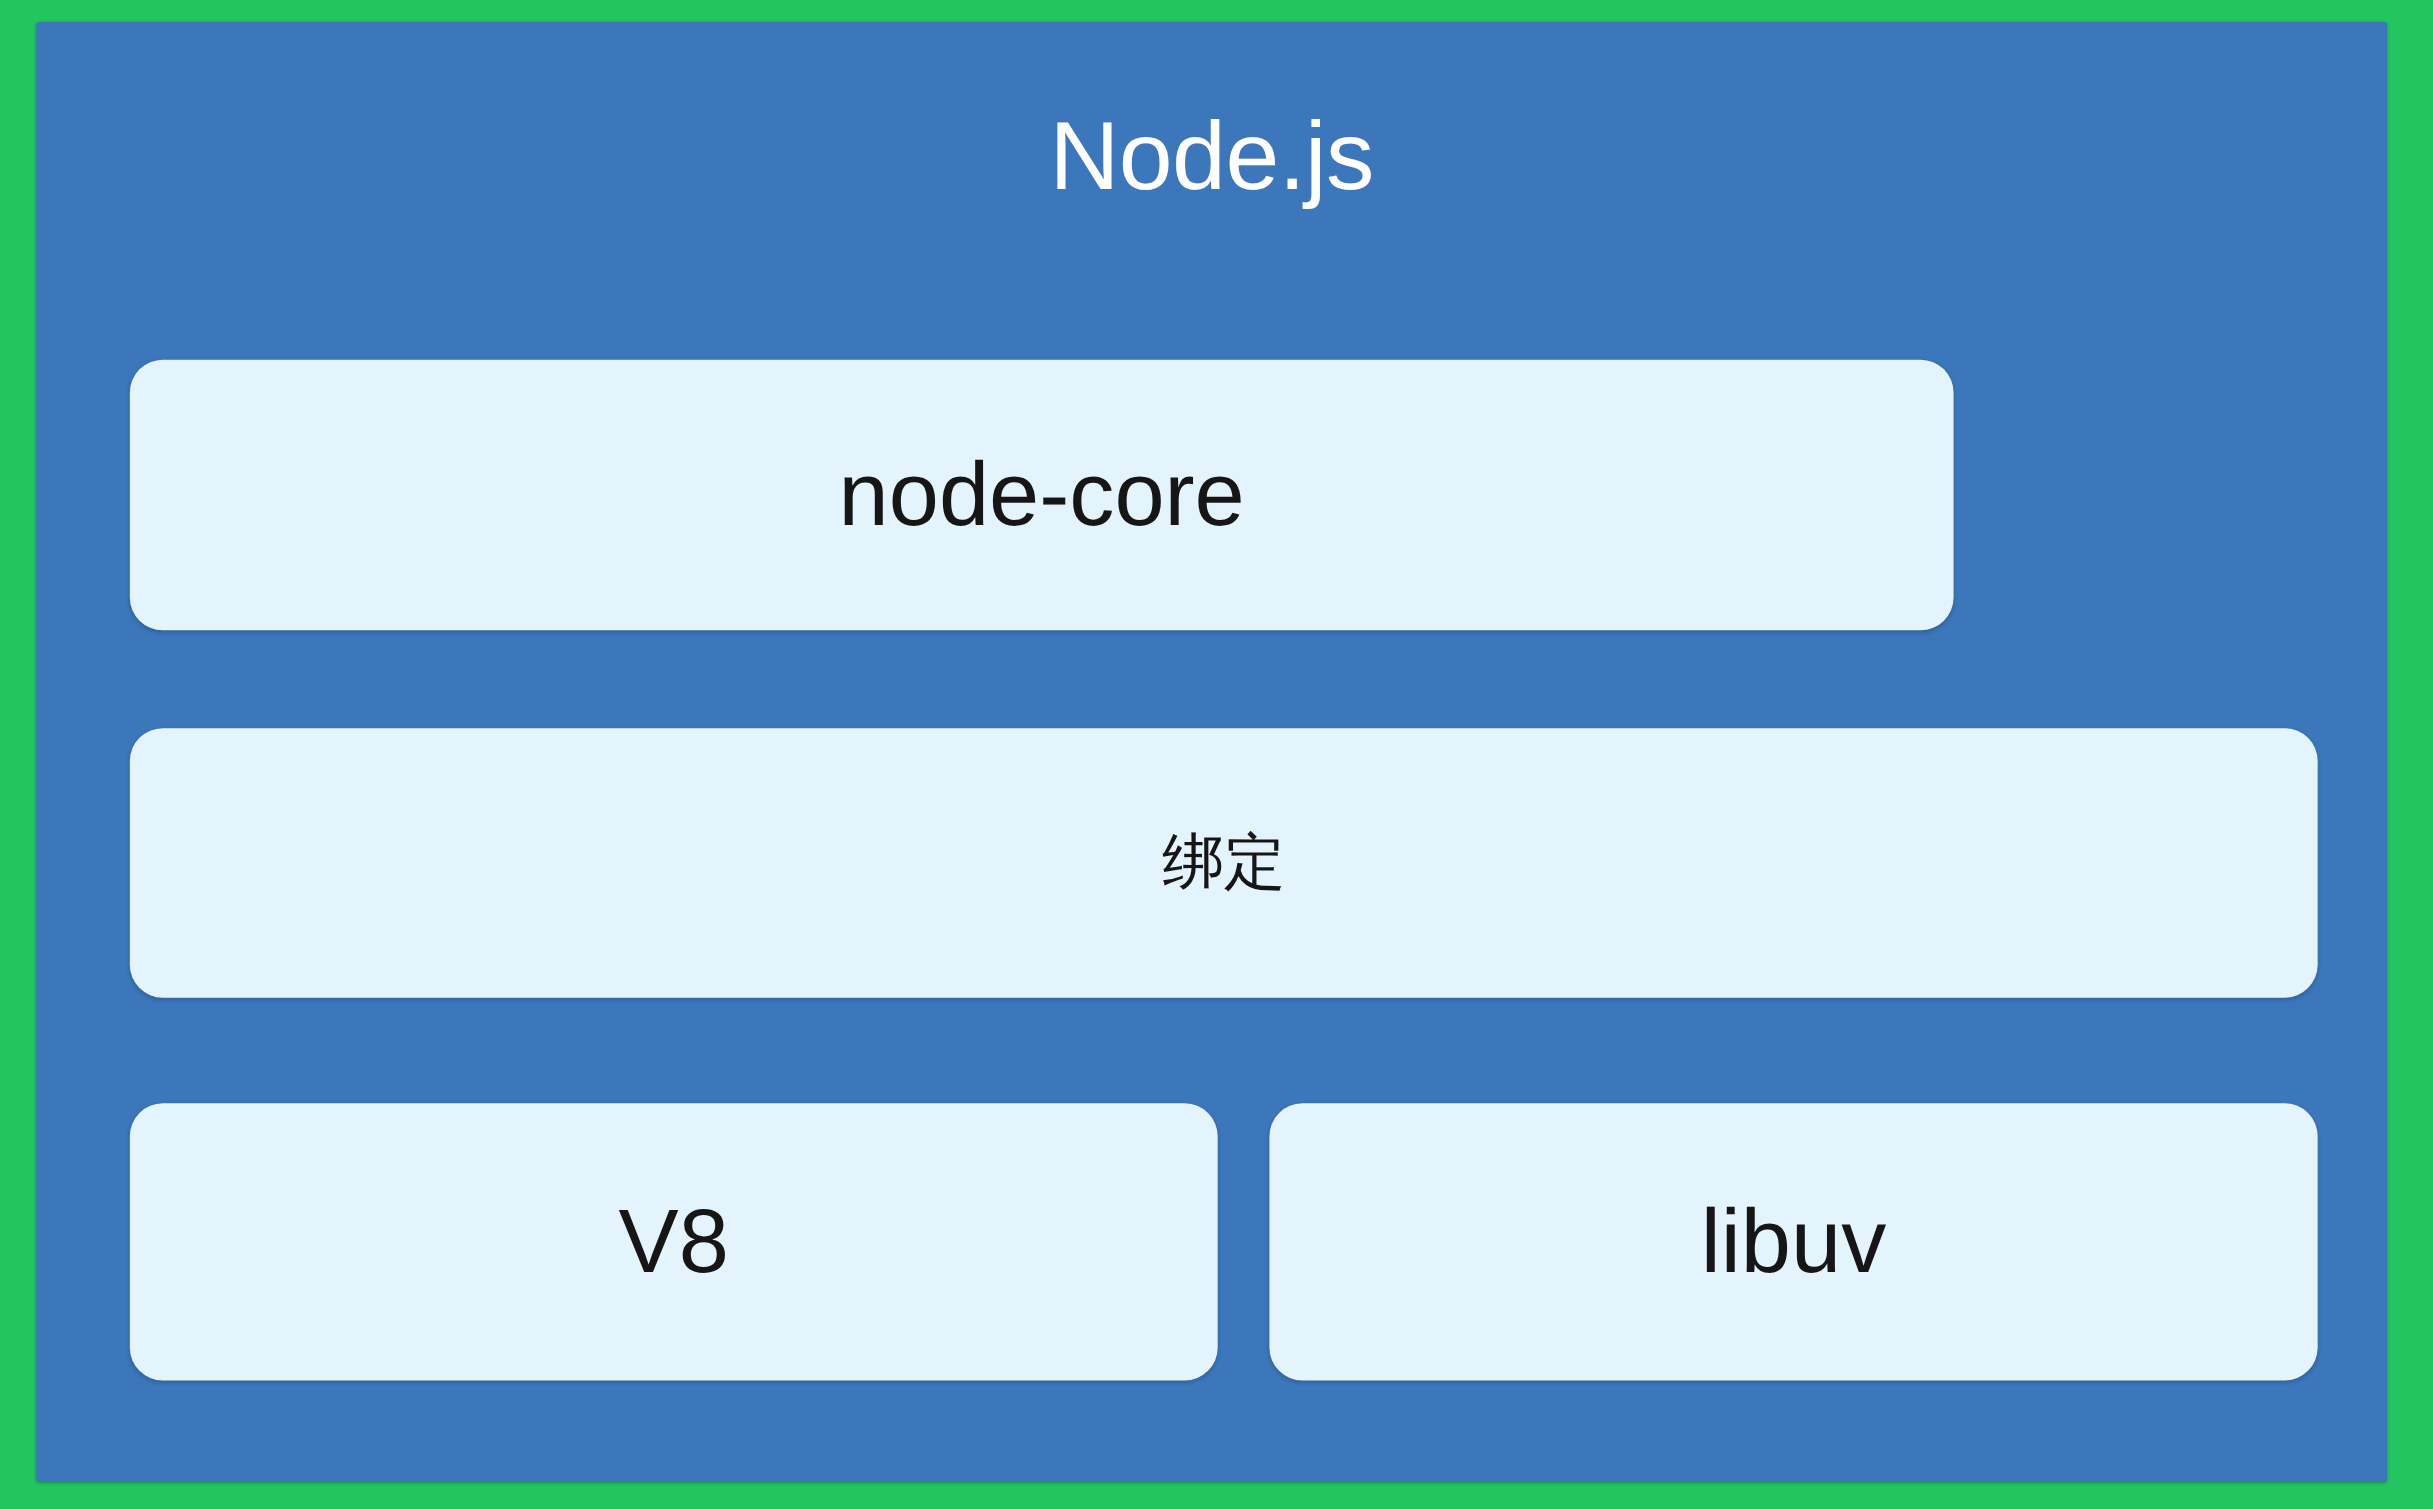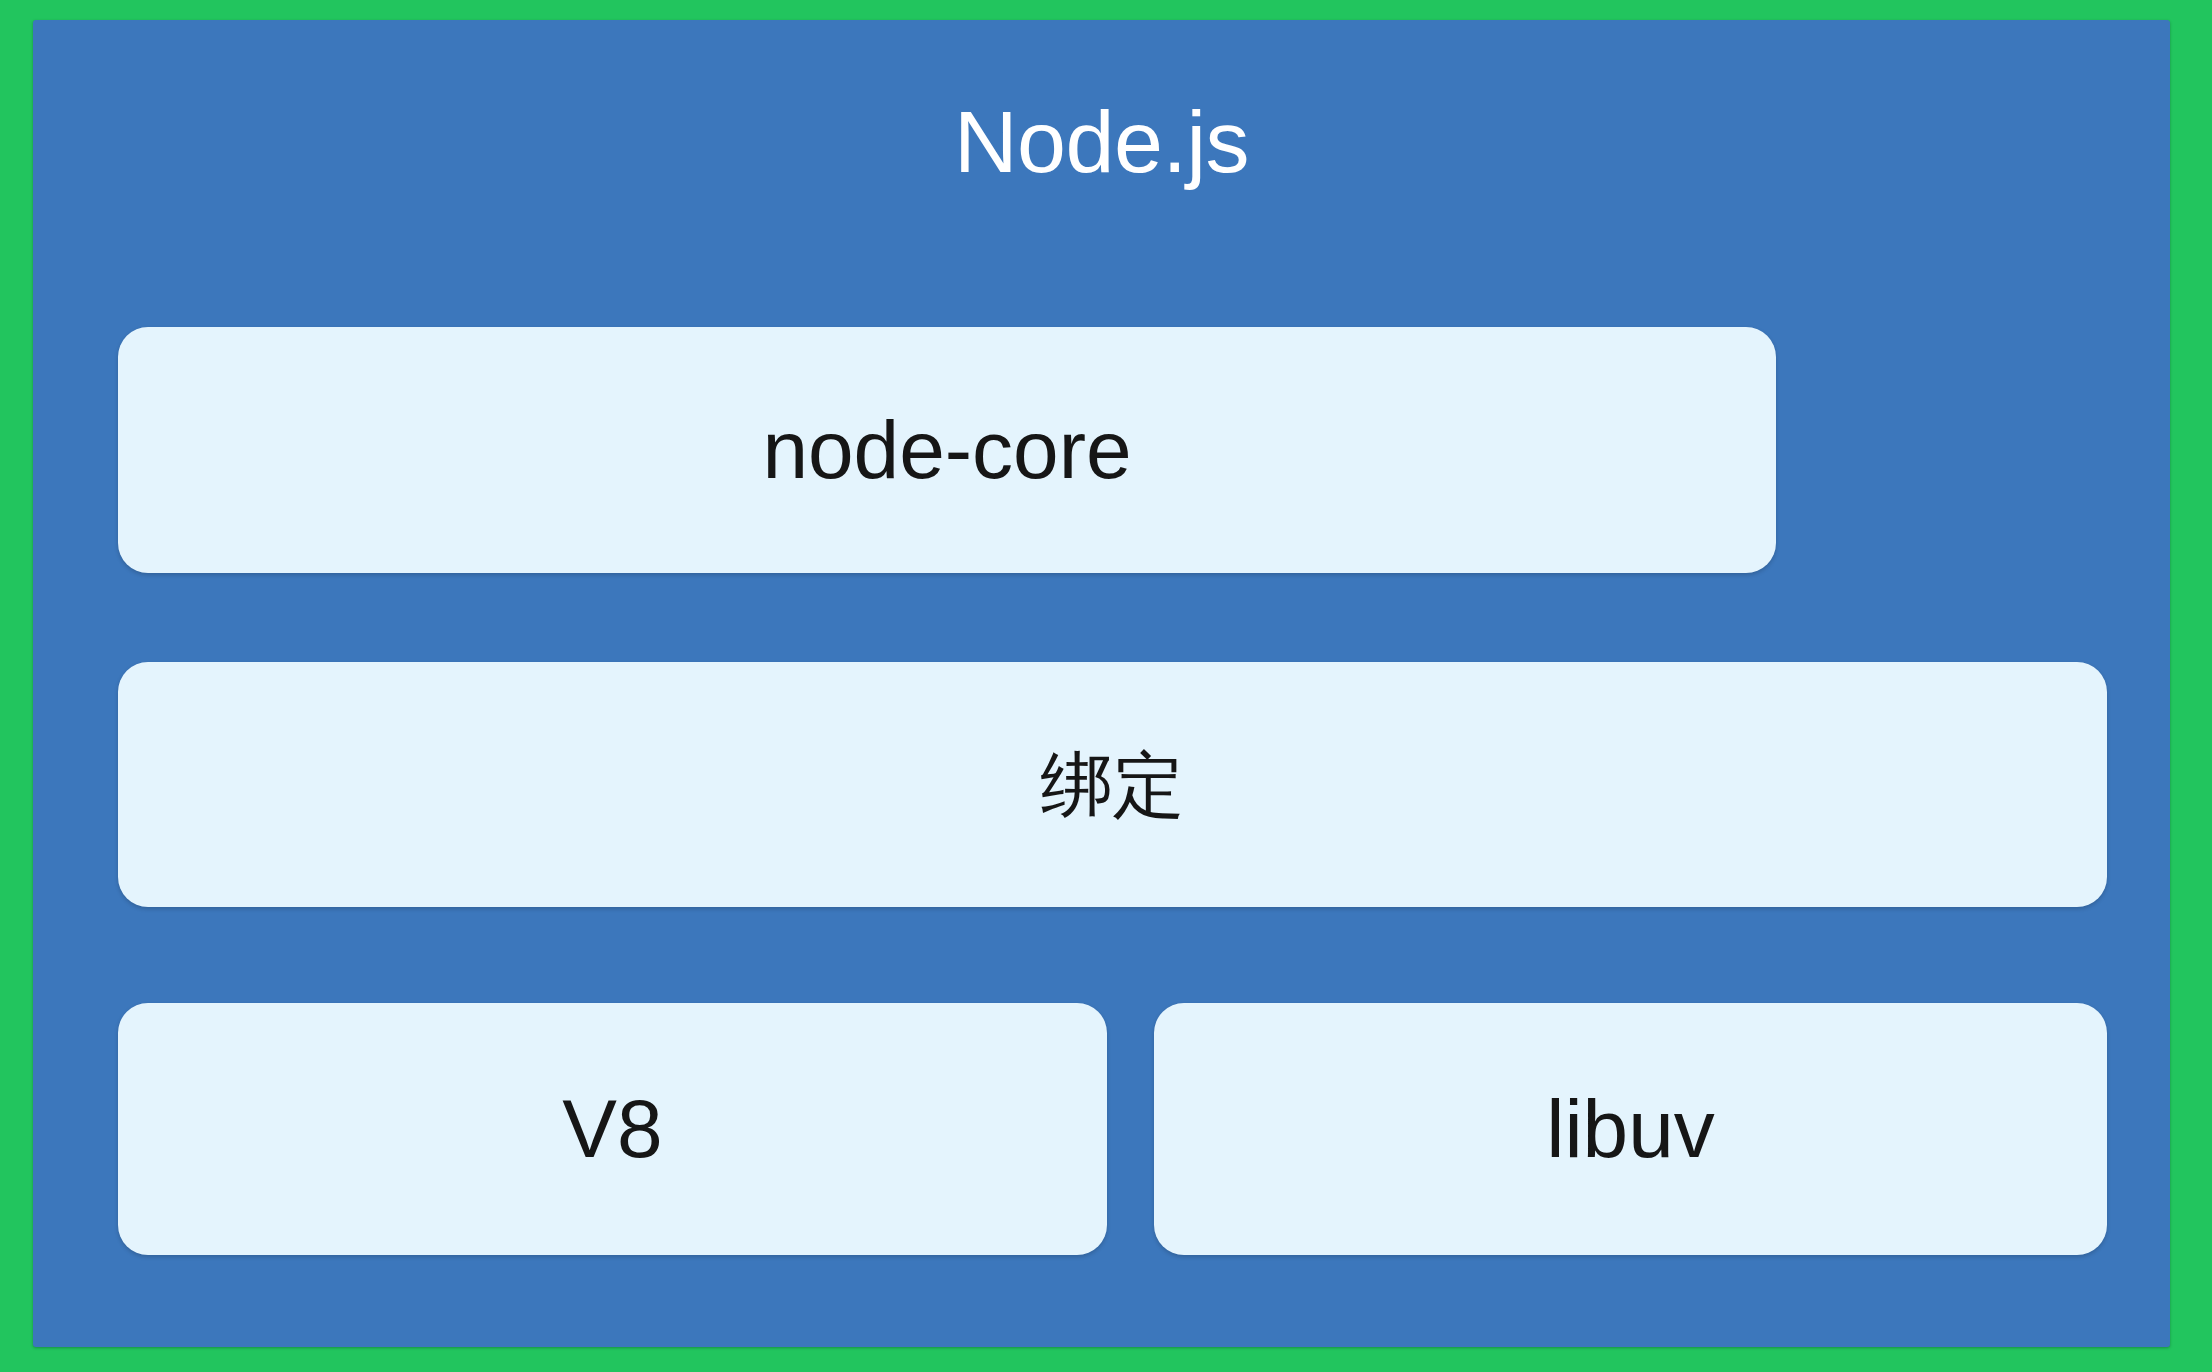--- a/index.html
+++ b/index.html
@@ -64,22 +64,22 @@
 
   .layer-label {
     color: #161616;
     font-size: 82px;
     line-height: 1.0;
     font-weight: 400;
     white-space: nowrap;
   }
 
   .layer-label.cjk {
-    font-family: Liberation Sans, sans-serif;
-    font-size: 72px;
+    font-family: Liberation Serif, serif;
+    font-size: 56px;
   }
 
   
   #box-node-core {
     left: 85px;
     top: 307px;
     width: 1658px;
     height: 246px;
   }
 

